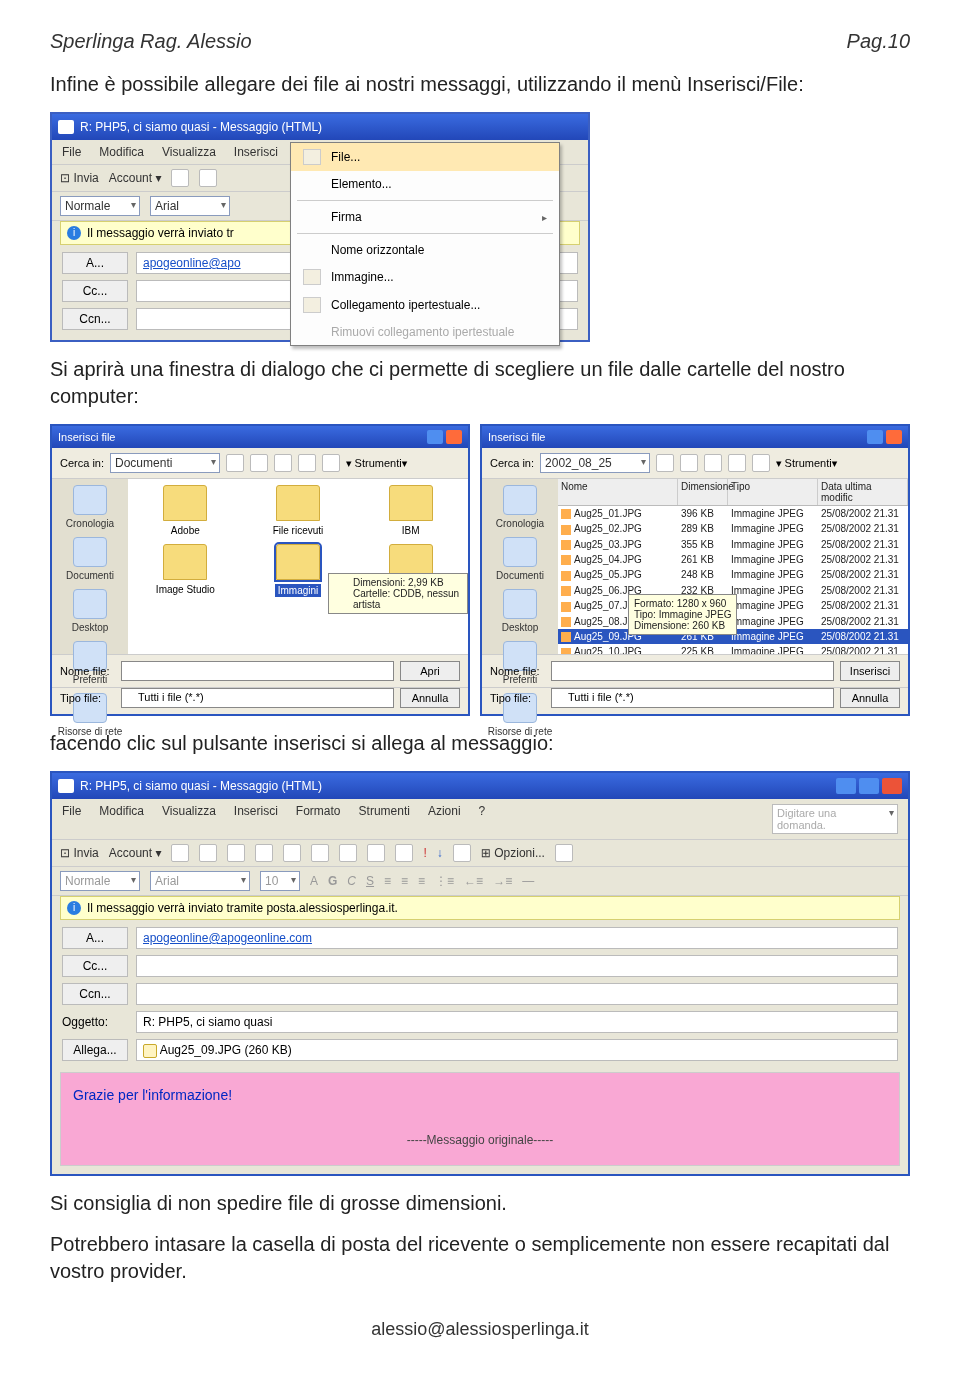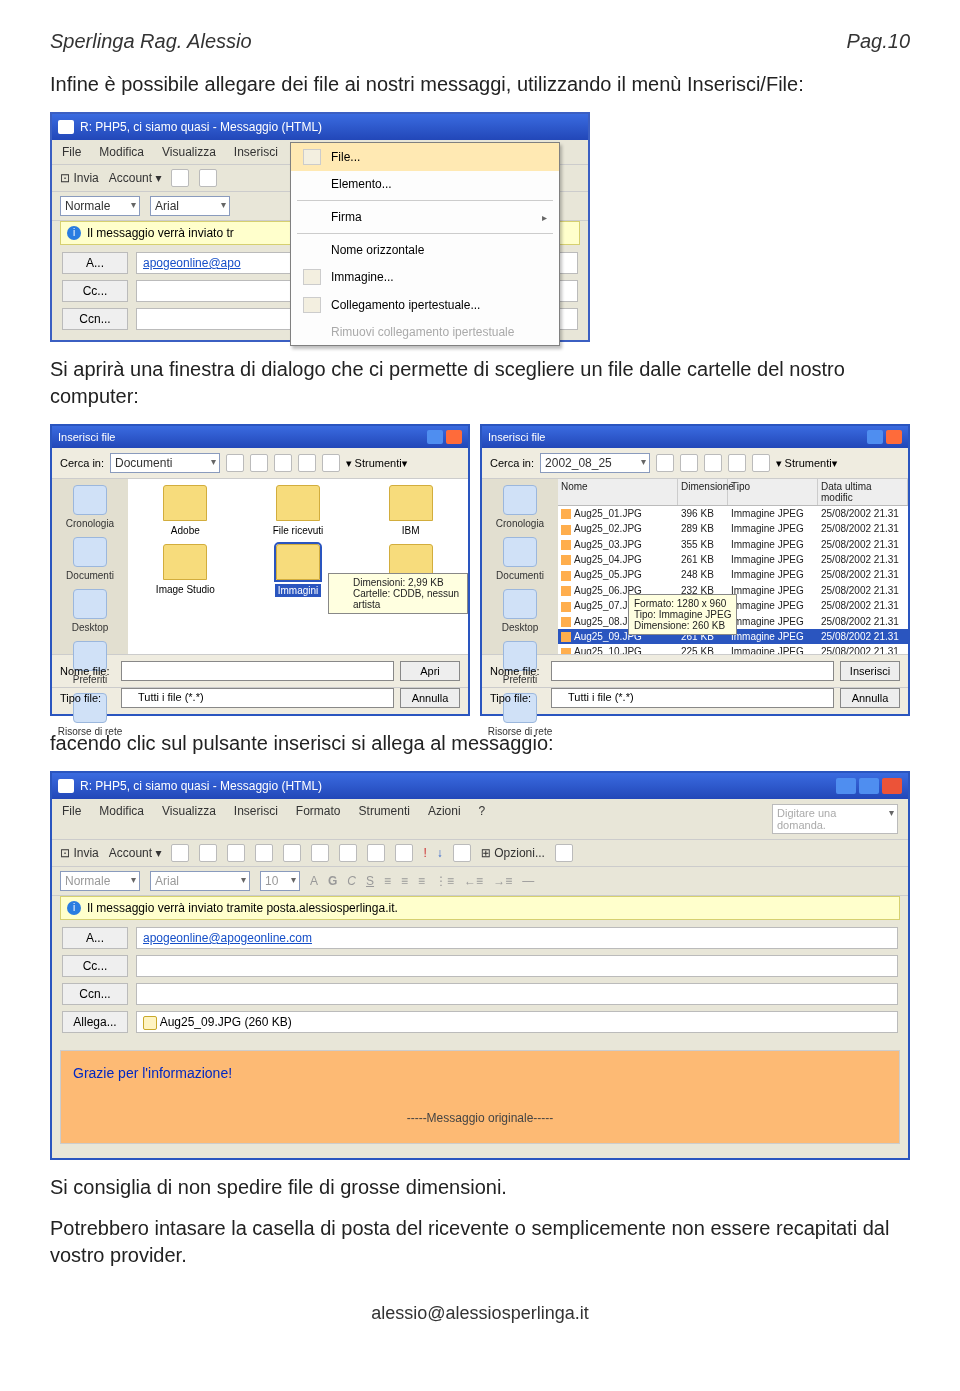--- a/index.html
+++ b/index.html
@@ -69,21 +69,21 @@
   .fbot .bbtn { width: 60px; height: 20px; background: #eee; border: 1px solid #888; font-size: 11px; text-align: center; line-height: 18px; }
 
   
   .msgwin2 { border: 2px solid #2a55bf; }
   .msgwin2 .titlebar .winbtns { margin-left: auto; display: flex; gap: 3px; }
   .msgwin2 .titlebar .wb { width: 20px; height: 16px; border-radius: 2px; }
   .msgwin2 .wb.min { background: #4f8ef0; }
   .msgwin2 .wb.max { background: #4f8ef0; }
   .msgwin2 .wb.close { background: #ec5338; }
 
-  .bodyarea { background: #fdba74; border: 1px solid #ccc; margin: 14px 8px; padding: 14px 12px; font-size: 14px; color: #0027c2; }
+  .bodyarea { background: #f9a8d4; border: 1px solid #ccc; margin: 8px 8px; padding: 14px 12px; font-size: 14px; color: #0027c2; }
 
   .orig { text-align: center; color: #444; font-size: 12px; padding-bottom: 4px; }
 
   .footer { text-align: center; font-size: 18px; color: #333; margin-top: 34px; }
 
   .rel { position: relative; }
 
   .grayed { color: #999; }
   .small-sel { background: #2a55bf; color: #fff; padding: 1px 3px; }
   .search-box { border: 1px solid #bbb; background: #fff; padding: 2px 16px 2px 4px; font-size: 11px; color: #aaa; position: relative; width: 126px; }
@@ -462,20 +462,24 @@
   </div>
   <div class="addr-row">
     <div class="lbl">Cc...</div>
     <div class="val plain"></div>
   </div>
   <div class="addr-row">
     <div class="lbl">Ccn...</div>
     <div class="val plain"></div>
   </div>
   <div class="addr-row">
+    <div style="width:66px; font-size:12px; padding:3px 0;">Oggetto:</div>
+    <div class="val plain">R: PHP5, ci siamo quasi</div>
+  </div>
+  <div class="addr-row">
     <div class="lbl">Allega...</div>
     <div class="val plain">
       <span class="icon" style="width:14px;height:14px;vertical-align:middle;background:#fff4c2;border-color:#c9a92b;"></span>
       <span>Aug25_09.JPG (260 KB)</span>
     </div>
   </div>
   <div class="bodyarea">
     <span>Grazie per l'informazione!</span>
     <div style="height:30px"></div>
     <div class="orig">-----Messaggio originale-----</div>

